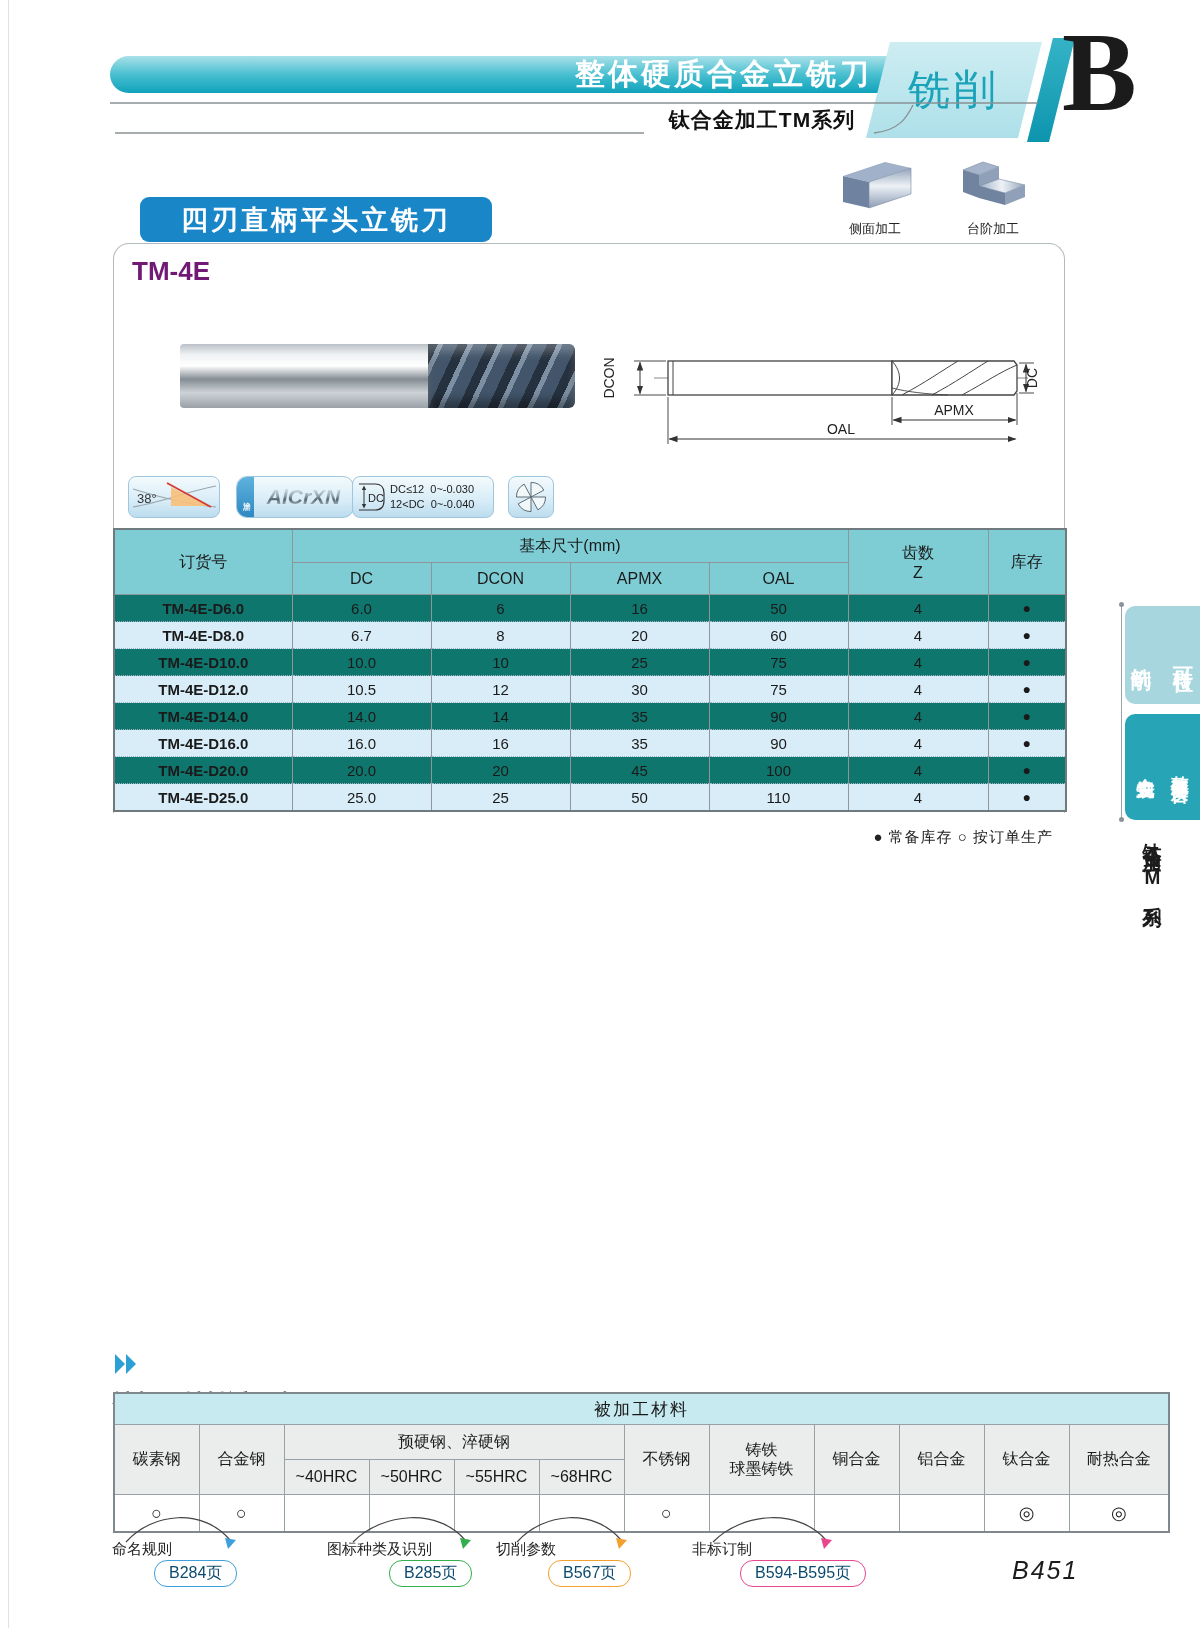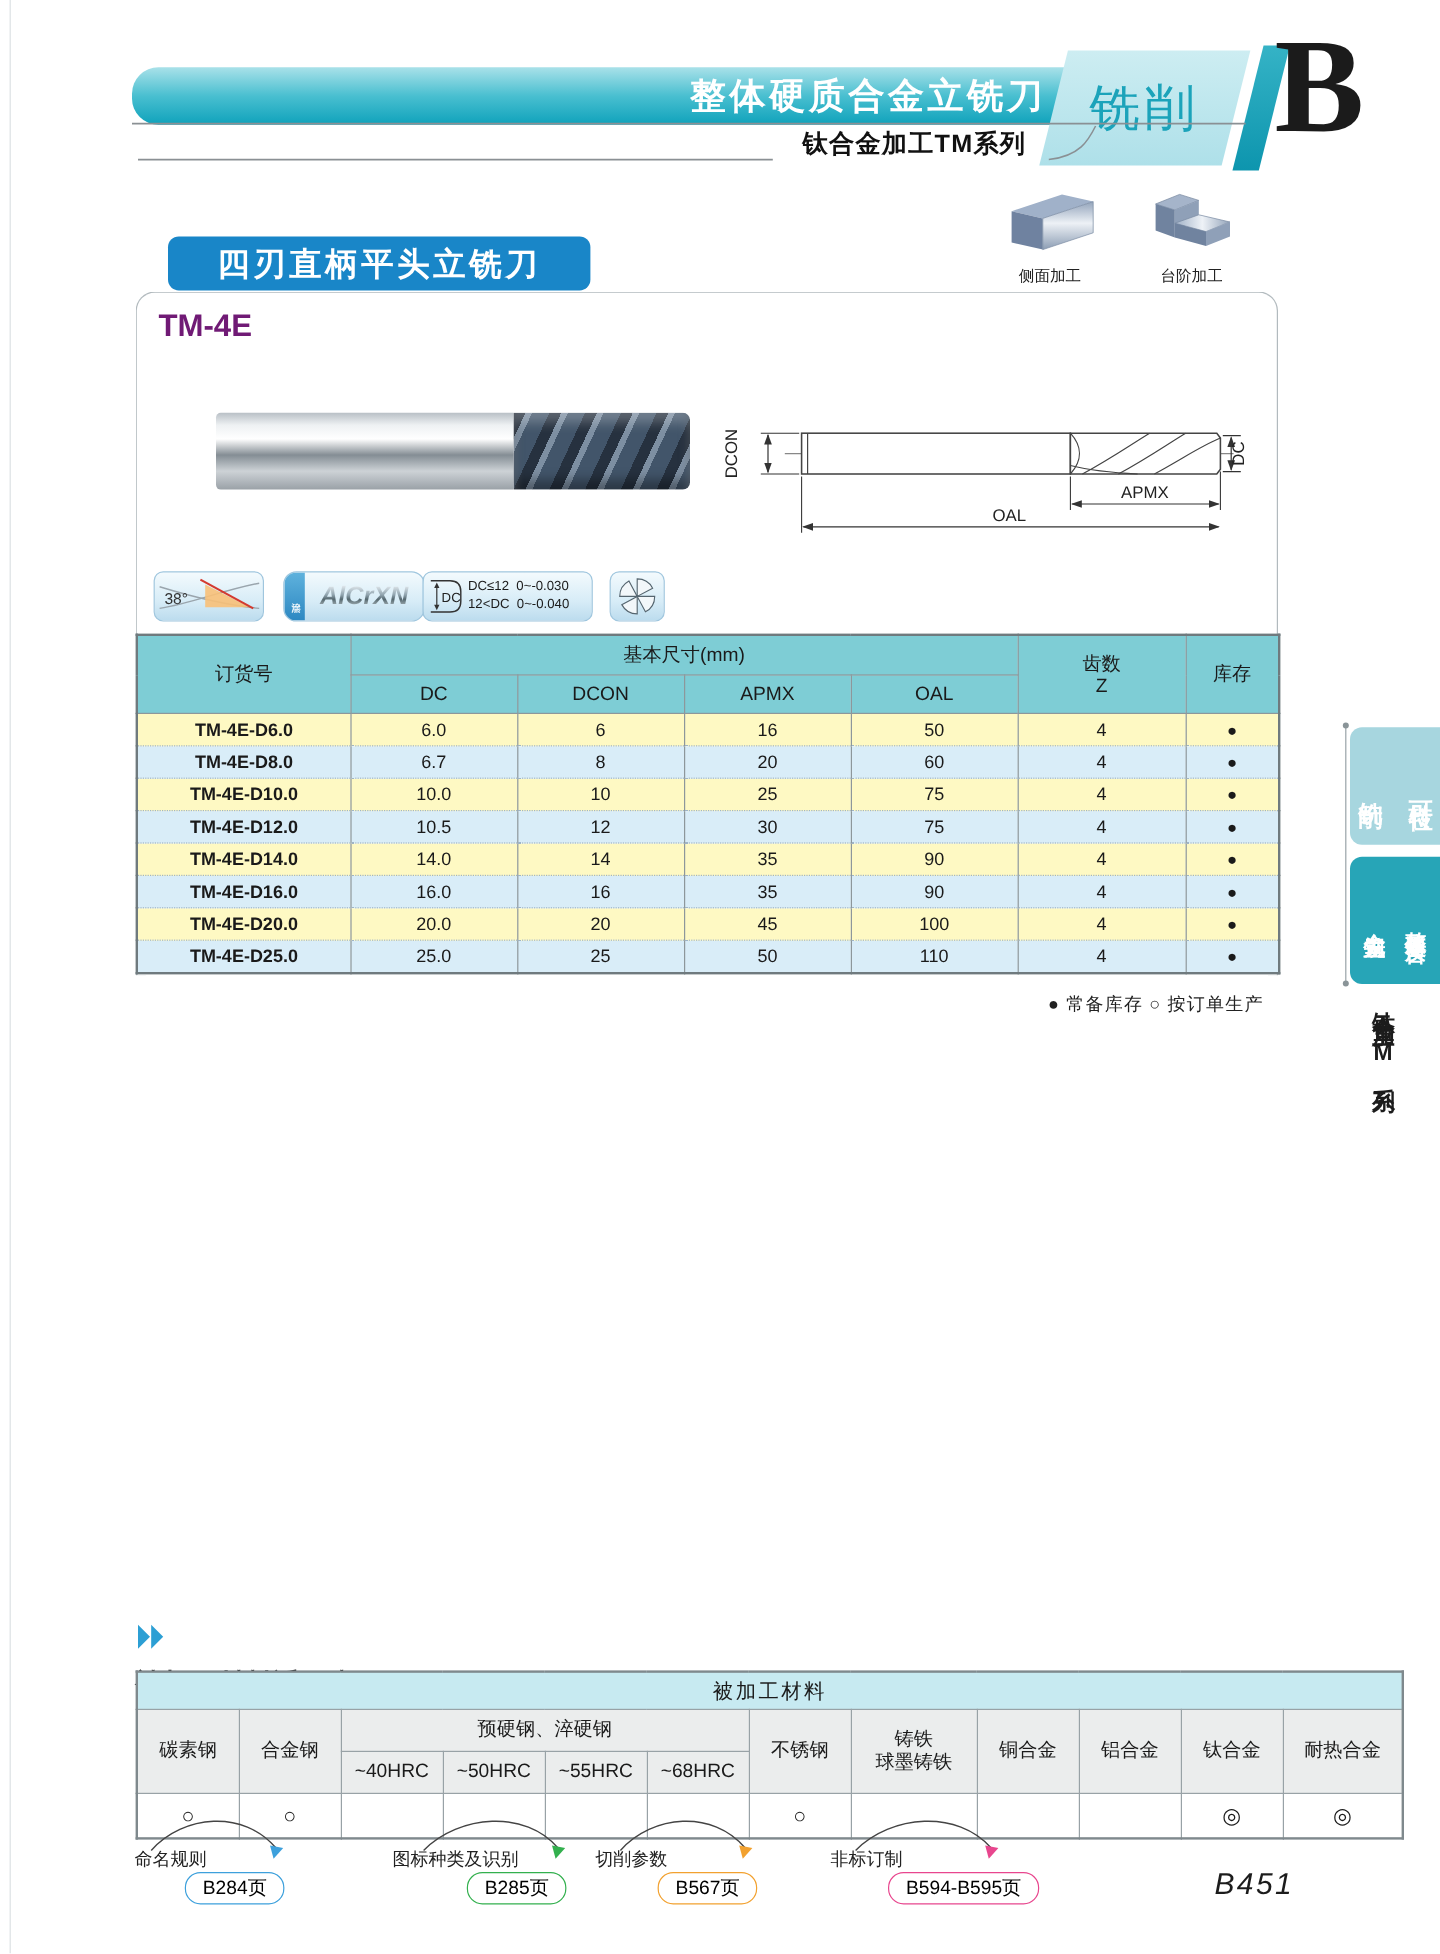--- a/index.html
+++ b/index.html
@@ -5,21 +5,21 @@
   html,body{margin:0;padding:0;}
   body{
     width:1200px;height:1628px;position:relative;background:#fff;
     font-family:"Liberation Sans",sans-serif;color:#222;overflow:hidden;
   }
   .abs{position:absolute;}
   .page-edge{left:8px;top:0;width:1px;height:1628px;background:#dde2e4;}
 
   
   .header-bar{
-    left:110px;top:56px;width:780px;height:48px;
+    left:110px;top:56px;width:780px;height:37px;
     border-radius:22px 0 0 22px;
     background:linear-gradient(180deg,#a9e1e9 0%,#49bfd0 50%,#0fa2bb 100%);
     display:flex;align-items:center;justify-content:flex-end;
     padding-right:18px;box-sizing:border-box;
     color:#fff;font-size:30px;font-weight:bold;letter-spacing:3px;
   }
   .header-tab{
     left:878px;top:42px;width:152px;height:96px;
     transform:skewX(-14deg);
     background:linear-gradient(180deg,#cdedf2,#aee0e9);
@@ -105,21 +105,21 @@
   
   table{border-collapse:collapse;}
   .spec-table{left:113px;top:528px;width:952px;table-layout:fixed;}
   .spec-table th,.spec-table td{
     border:1px solid #8d979b;text-align:center;vertical-align:middle;
     font-weight:normal;color:#1a1a1a;padding:0;
   }
   .spec-table{border:2px solid #6f7a7e;}
   .spec-table thead th{background:#7ecdd5;font-size:16px;height:32px;}
   .spec-table thead .h2{height:31px;}
-  .spec-table tbody td{font-size:15px;height:26px;background:#fef9c3;border-top:1px dotted #9fb4c6;border-bottom:none;}
+  .spec-table tbody td{font-size:15px;height:26px;background:#0f766e;border-top:1px dotted #9fb4c6;border-bottom:none;}
   .spec-table tbody tr:nth-child(even) td{background:#d9edf8;}
   .spec-table tbody tr:first-child td{border-top:1px solid #8d979b;}
   .spec-table td.c-no{font-weight:bold;font-size:15px;}
   .spec-table td.c-stock{font-size:14px;}
   .spec-legend{
     left:113px;top:828px;width:940px;text-align:right;font-size:15px;color:#222;letter-spacing:1px;
   }
 
   
   .side-line{left:1121px;top:604px;width:1px;height:216px;background:#9aa4a8;}
@@ -159,21 +159,21 @@
   .mat-table .mt-h{background:#ebeded;font-size:16px;height:34px;white-space:pre-line;line-height:1.15;}
   .mat-table tbody td{background:#fff;height:36px;font-size:18px;}
 
   
   .link-group{top:1500px;width:210px;height:96px;}
   .lg1{left:108px;} .lg2{left:292px;margin-left:31px;} .lg3{left:492px;} .lg4{left:688px;width:230px;}
   .link-label{position:absolute;left:4px;top:40px;font-size:15px;color:#222;}
   .link-pill{
     position:absolute;top:60px;height:27px;padding:0 14px;border-radius:13px;
     border:1.5px solid #9cd;display:flex;align-items:center;justify-content:center;
-    font-size:16px;color:#000000;background:#fff;box-sizing:border-box;
+    font-size:16px;color:#0c4a6e;background:#fff;box-sizing:border-box;
   }
   .lg1 .link-pill{left:46px;} .lg2 .link-pill{left:66px;} .lg3 .link-pill{left:56px;} .lg4 .link-pill{left:52px;}
   .link-arrow{position:absolute;left:0;top:0;}
 
   .page-number{
     left:1012px;top:1556px;font-size:25px;font-style:italic;color:#1c1c1c;letter-spacing:2px;
   }
 </style>
 </head>
 <body>

